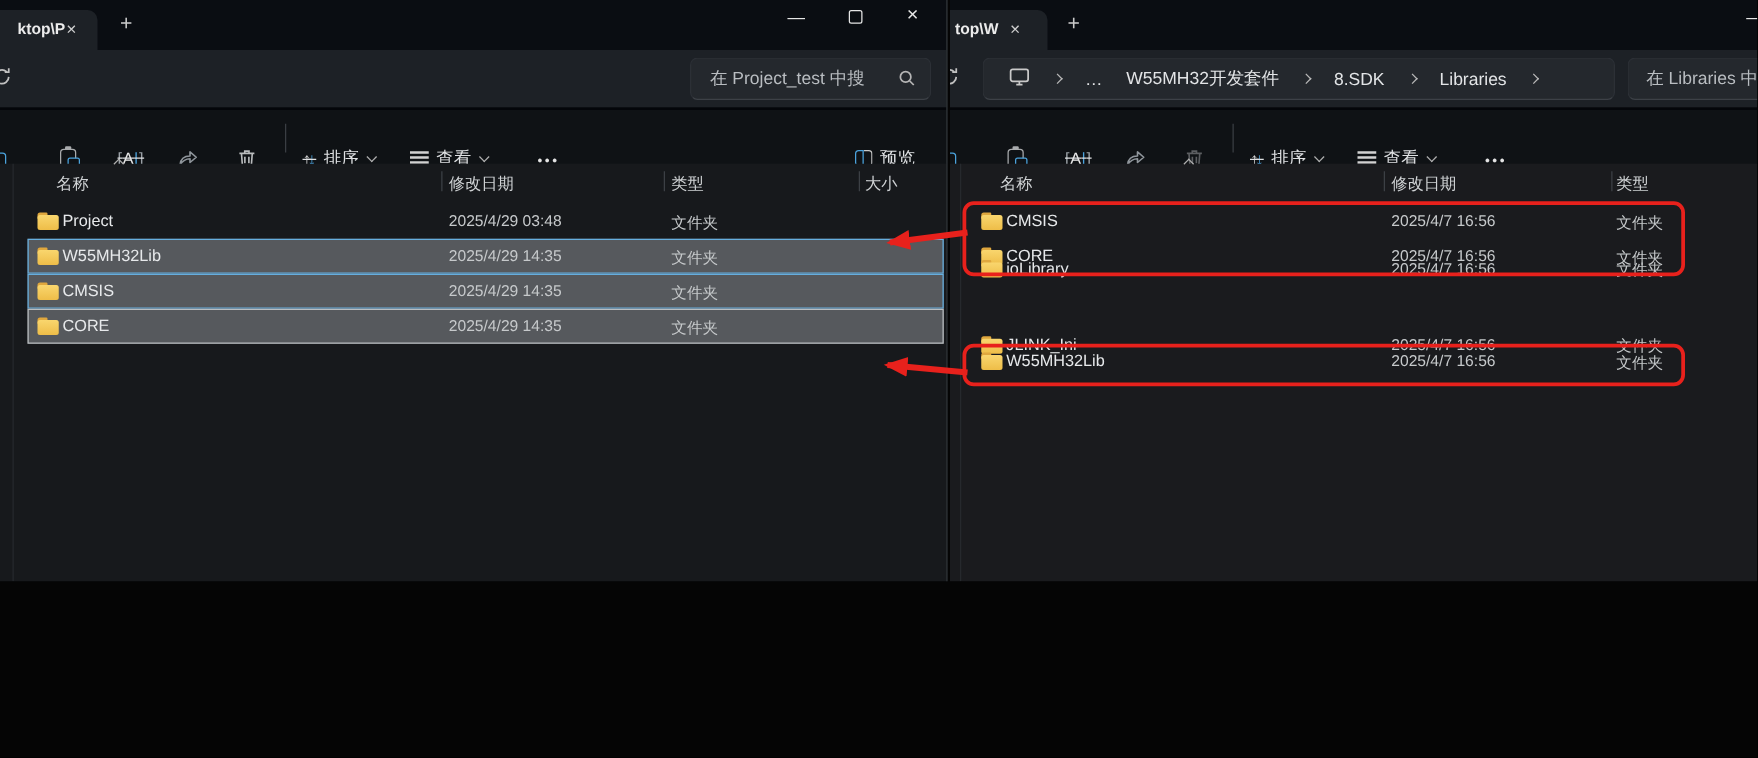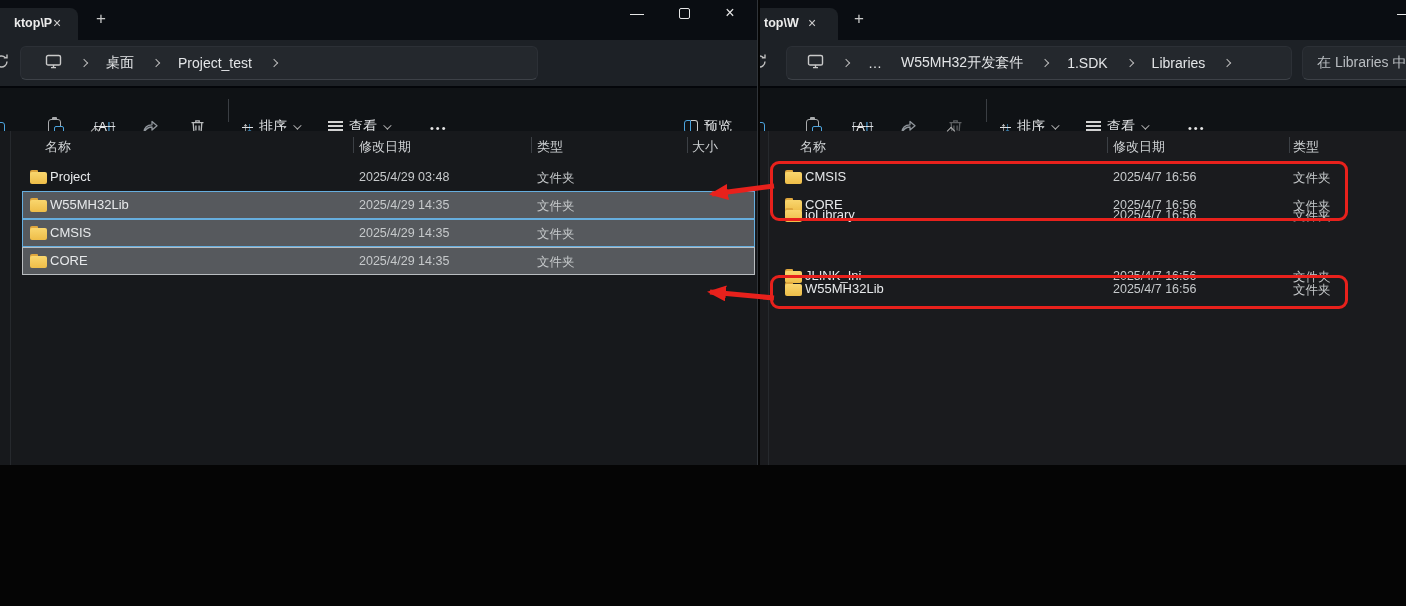--- a/index.html
+++ b/index.html
@@ -103,32 +103,28 @@
       <span class="wc" style="left:662px;"><i class="maxbox"></i></span>
       <span class="wc" style="left:708px; font-size:16px;">×</span>
     </div>
 
     <div class="addr-row">
       <span class="refresh-ic" style="left:-7px;">
         <svg width="17" height="17" viewBox="0 0 17 17">
             <path d="M14 8.5a5.5 5.5 0 1 1-1.8-4.1M14 1.5v3.2h-3.2" fill="none" stroke="#c0c0c0" stroke-width="1.4"></path>
           </svg>
       </span>
-      <div class="field crumbs" style="left:20px; width:518px; padding-left:24px;">
-        <span class="ic-monitor">
-          <svg width="17" height="15" viewBox="0 0 17 15">
-              <rect x="1.5" y="1.5" width="14" height="9.5" rx="1.6" fill="none" stroke="#c9c9c9" stroke-width="1.4"></rect>
-              <path d="M6 13.6h5M8.5 11v2.6" stroke="#c9c9c9" stroke-width="1.4" fill="none"></path>
+      <div class="field searchbox" style="left:552px; width:193px; padding-left:15px;">
+        <span>在 Project_test 中搜</span>
+        <span class="ic-search" style="position:absolute; right:10px; top:8px;">
+          <svg width="16" height="16" viewBox="0 0 16 16">
+              <circle cx="6.5" cy="6.5" r="4.2" fill="none" stroke="#b5b5b5" stroke-width="1.4"></circle>
+              <path d="M9.8 9.8 13 13" stroke="#b5b5b5" stroke-width="1.4"></path>
             </svg>
         </span>
-        <i class="chev-r"></i>
-        <span>桌面</span>
-        <i class="chev-r"></i>
-        <span>Project_test</span>
-        <i class="chev-r"></i>
       </div>
     </div>
 
     <div class="cmdbar">
       <span class="g" style="left:-7px;">
           <span class="ic-copy"></span>
         </span>
       <span class="g" style="left:48px;">
           <span class="ic-paste"></span>
         </span>
@@ -230,21 +226,21 @@
         <span class="ic-monitor">
           <svg width="17" height="15" viewBox="0 0 17 15">
               <rect x="1.5" y="1.5" width="14" height="9.5" rx="1.6" fill="none" stroke="#c9c9c9" stroke-width="1.4"></rect>
               <path d="M6 13.6h5M8.5 11v2.6" stroke="#c9c9c9" stroke-width="1.4" fill="none"></path>
             </svg>
         </span>
         <i class="chev-r"></i>
         <span>…</span>
         <span>W55MH32开发套件</span>
         <i class="chev-r"></i>
-        <span>1.SDK</span>
+        <span>8.SDK</span>
         <i class="chev-r"></i>
         <span>Libraries</span>
         <i class="chev-r"></i>
       </div>
       <div class="field searchbox" style="left:542px; width:130px; padding-left:14px;">
         <span>在 Libraries 中</span>
       </div>
     </div>
 
     <div class="cmdbar">

